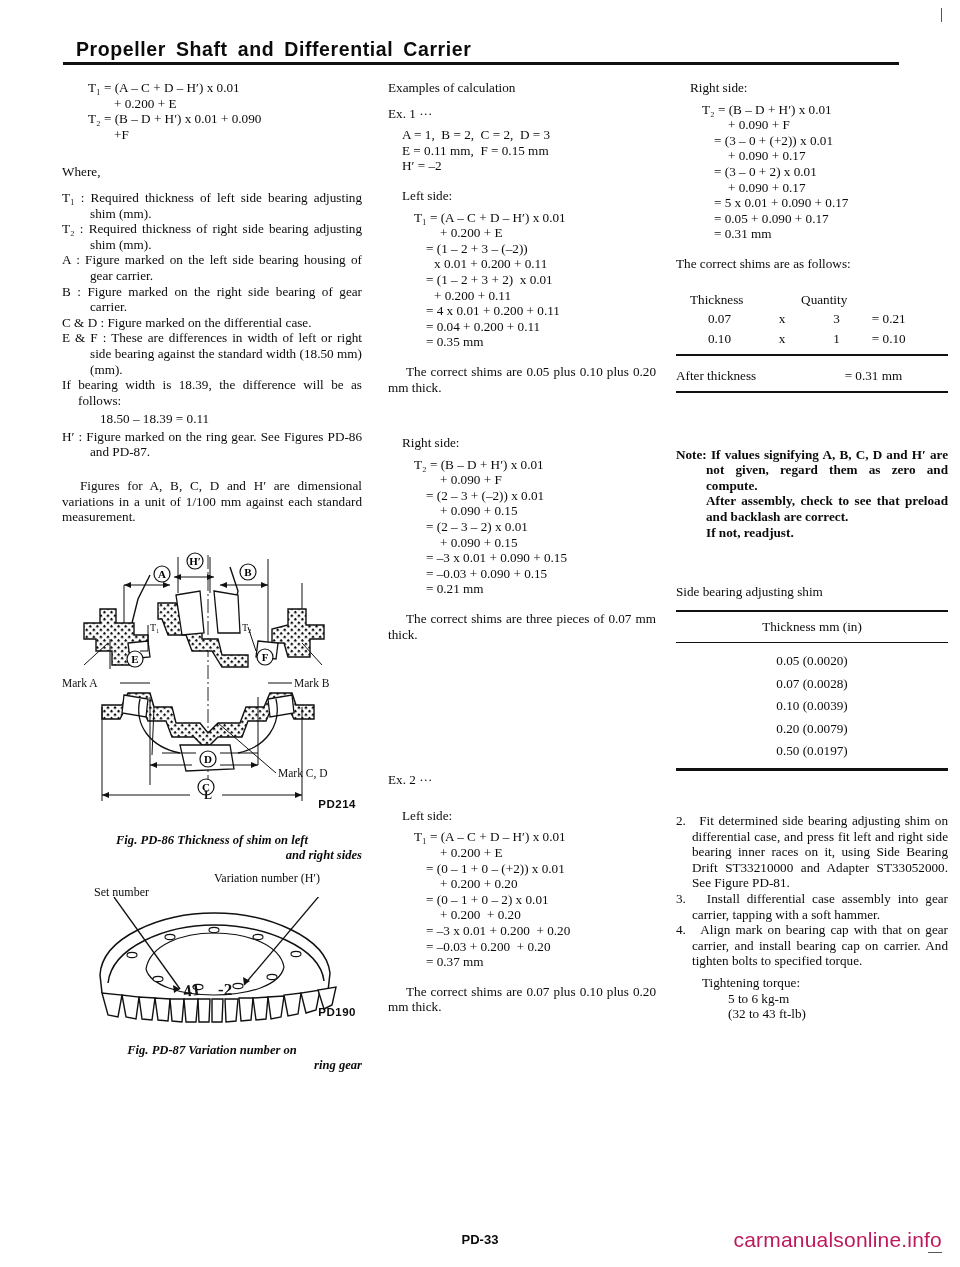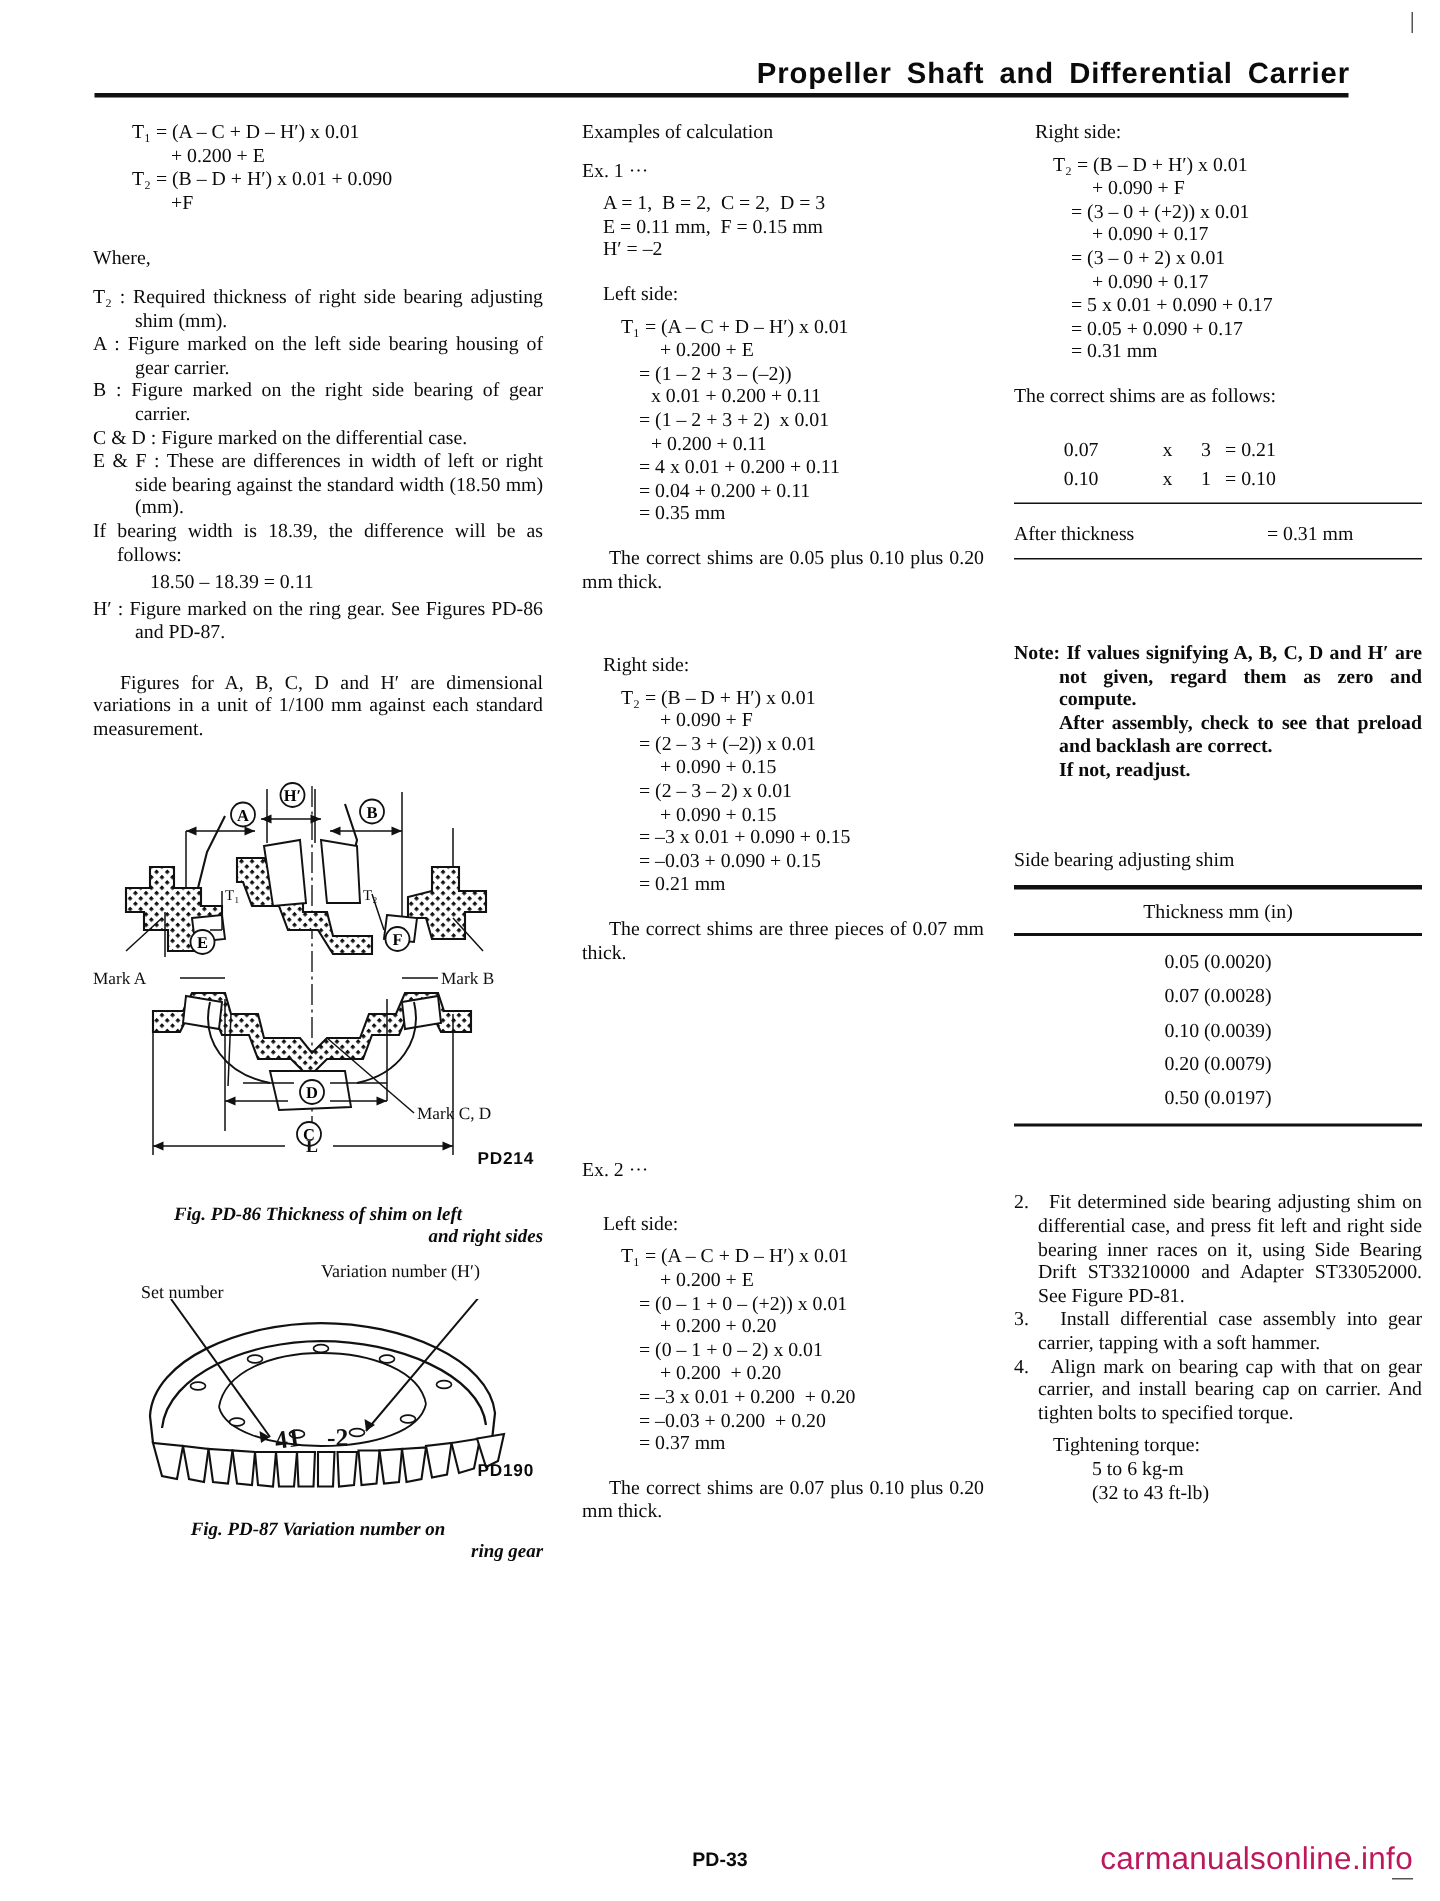--- a/index.html
+++ b/index.html
@@ -4,21 +4,21 @@
 <style>
   html,body{margin:0;padding:0;background:#fff;}
   body{
     width:960px;height:1267px;position:relative;overflow:hidden;
     font-family:"Liberation Serif","DejaVu Serif",serif;
     color:#0b0b0b;
   }
   .page{position:absolute;inset:0;}
 
   
-  .page-header{position:absolute;left:60px;top:38px;width:840px;text-align:right;}
+  .page-header{position:absolute;left:76px;top:38px;width:840px;text-align:left;}
   .page-header .title{
     font-family:"Liberation Sans","DejaVu Sans",sans-serif;
     font-size:19.5px;font-weight:700;letter-spacing:.6px;
     word-spacing:4px;
   }
   .rule-head{position:absolute;left:63px;top:62px;width:836px;height:3px;background:#111;}
 
   
   .col{position:absolute;top:80px;font-size:13.2px;line-height:15.6px;}
   .col-left{left:62px;width:300px;}
@@ -88,20 +88,21 @@
       <div class="ln ind4">+ 0.200 + E</div>
       <div class="ln ind2">T₂ = (B – D + H′) x 0.01 + 0.090</div>
       <div class="ln ind4">+F</div>
     </div>
 
     <div class="sp22"></div>
     <div>Where,</div>
     <div class="sp10"></div>
 
     <div>
+      <div class="hang just"><span>T₁</span> <span>: Required thickness of left side bearing adjusting shim (mm).</span></div>
       <div class="hang just"><span>T₂</span> <span>: Required thickness of right side bearing adjusting shim (mm).</span></div>
       <div class="hang just"><span>A</span> <span>: Figure marked on the left side bearing housing of gear carrier.</span></div>
       <div class="hang just"><span>B</span> <span>: Figure marked on the right side bearing of gear carrier.</span></div>
       <div class="hang just"><span>C &amp; D</span> <span>: Figure marked on the differential case.</span></div>
       <div class="hang just"><span>E &amp; F</span> <span>: These are differences in width of left or right side bearing against the standard width (18.50 mm) (mm).</span></div>
       <div class="hang2 just">If bearing width is 18.39, the difference will be as follows:</div>
       <div class="ln ind3" style="padding-top:3px;padding-bottom:2px;">18.50 – 18.39 = 0.11</div>
       <div class="hang just"><span>H′</span> <span>: Figure marked on the ring gear. See Figures PD-86 and PD-87.</span></div>
     </div>
 
@@ -396,20 +397,26 @@
       <div class="ln ind3">= 0.05 + 0.090 + 0.17</div>
       <div class="ln ind3">= 0.31 mm</div>
     </div>
 
     <div class="sp14"></div>
     <div>The correct shims are as follows:</div>
 
     <div class="sp18"></div>
     <table class="tbl">
       <tbody>
+          <tr>
+        <td style="width:32%;padding-left:14px;">Thickness</td>
+        <td style="width:14%;"></td>
+        <td style="width:26%;">Quantity</td>
+        <td style="width:28%;"></td>
+      </tr>
       <tr>
         <td class="ctr">0.07</td>
         <td class="ctr">x</td>
         <td class="ctr">3</td>
         <td>= 0.21</td>
       </tr>
       <tr>
         <td class="ctr">0.10</td>
         <td class="ctr">x</td>
         <td class="ctr">1</td>

